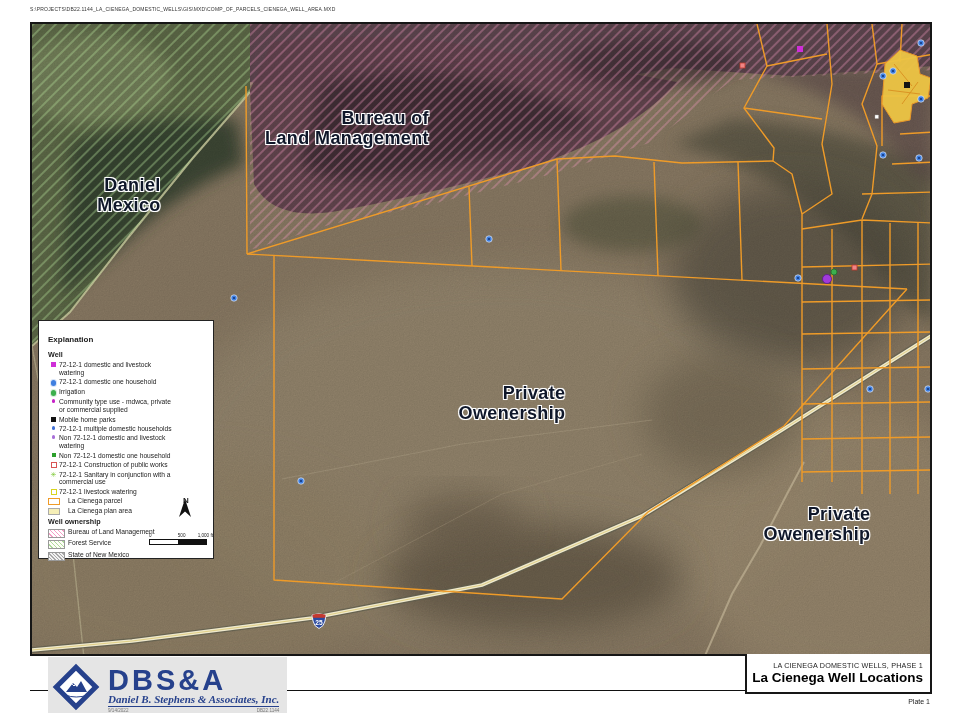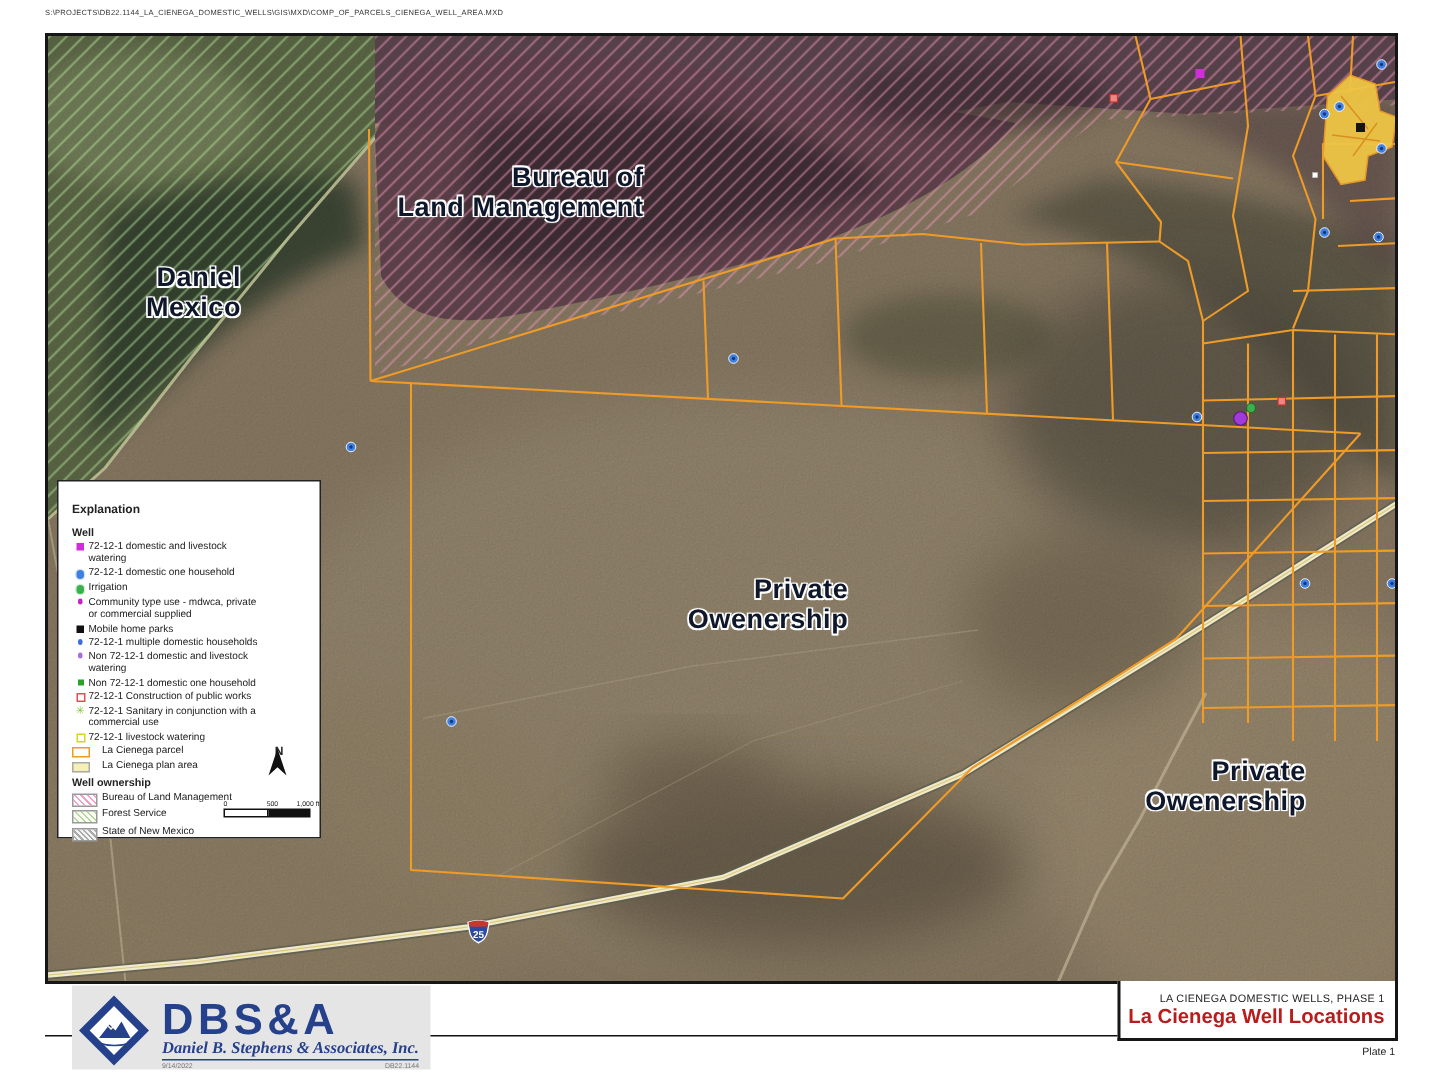--- a/index.html
+++ b/index.html
@@ -53,21 +53,21 @@
   .logo{position:absolute;left:48px;top:657px;height:56px;background:#e5e5e5;display:flex;align-items:flex-end;padding:0 8px 0 2px;}
   .logo-text{margin-left:6px;}
   .logo-acronym{font-size:29px;font-weight:bold;color:#26418c;letter-spacing:3px;line-height:30px;}
   .logo-company{font-family:"Liberation Serif",serif;font-style:italic;font-weight:bold;font-size:11px;
     color:#26418c;border-bottom:1.6px solid #26418c;padding-bottom:1px;margin-top:-2px;}
   .logo-tiny{display:flex;justify-content:space-between;font-size:4.6px;color:#777;margin-top:1.5px;}
   .titlebox{position:absolute;left:745px;top:654px;width:187px;height:40px;box-sizing:border-box;
     border:2px solid #161616;border-top:none;background:#fff;display:flex;flex-direction:column;
     justify-content:center;align-items:flex-end;padding-right:7px;}
   .tb-project{font-size:7.2px;color:#222;letter-spacing:.2px;}
-  .tb-title{font-size:13.5px;font-weight:bold;color:#b91c1c;margin-top:0;}
+  .tb-title{font-size:13.5px;font-weight:bold;color:#000000;margin-top:0;}
   .plate{position:absolute;left:745px;top:698px;width:185px;text-align:right;font-size:7px;color:#222;}
 </style>
 </head>
 <body>
 
 <div class="filepath">S:\PROJECTS\DB22.1144_LA_CIENEGA_DOMESTIC_WELLS\GIS\MXD\COMP_OF_PARCELS_CIENEGA_WELL_AREA.MXD</div>
 
 <div class="map-frame">
   <div class="map-inner">
     <svg width="902" height="634" viewBox="0 0 902 634" preserveAspectRatio="none">

